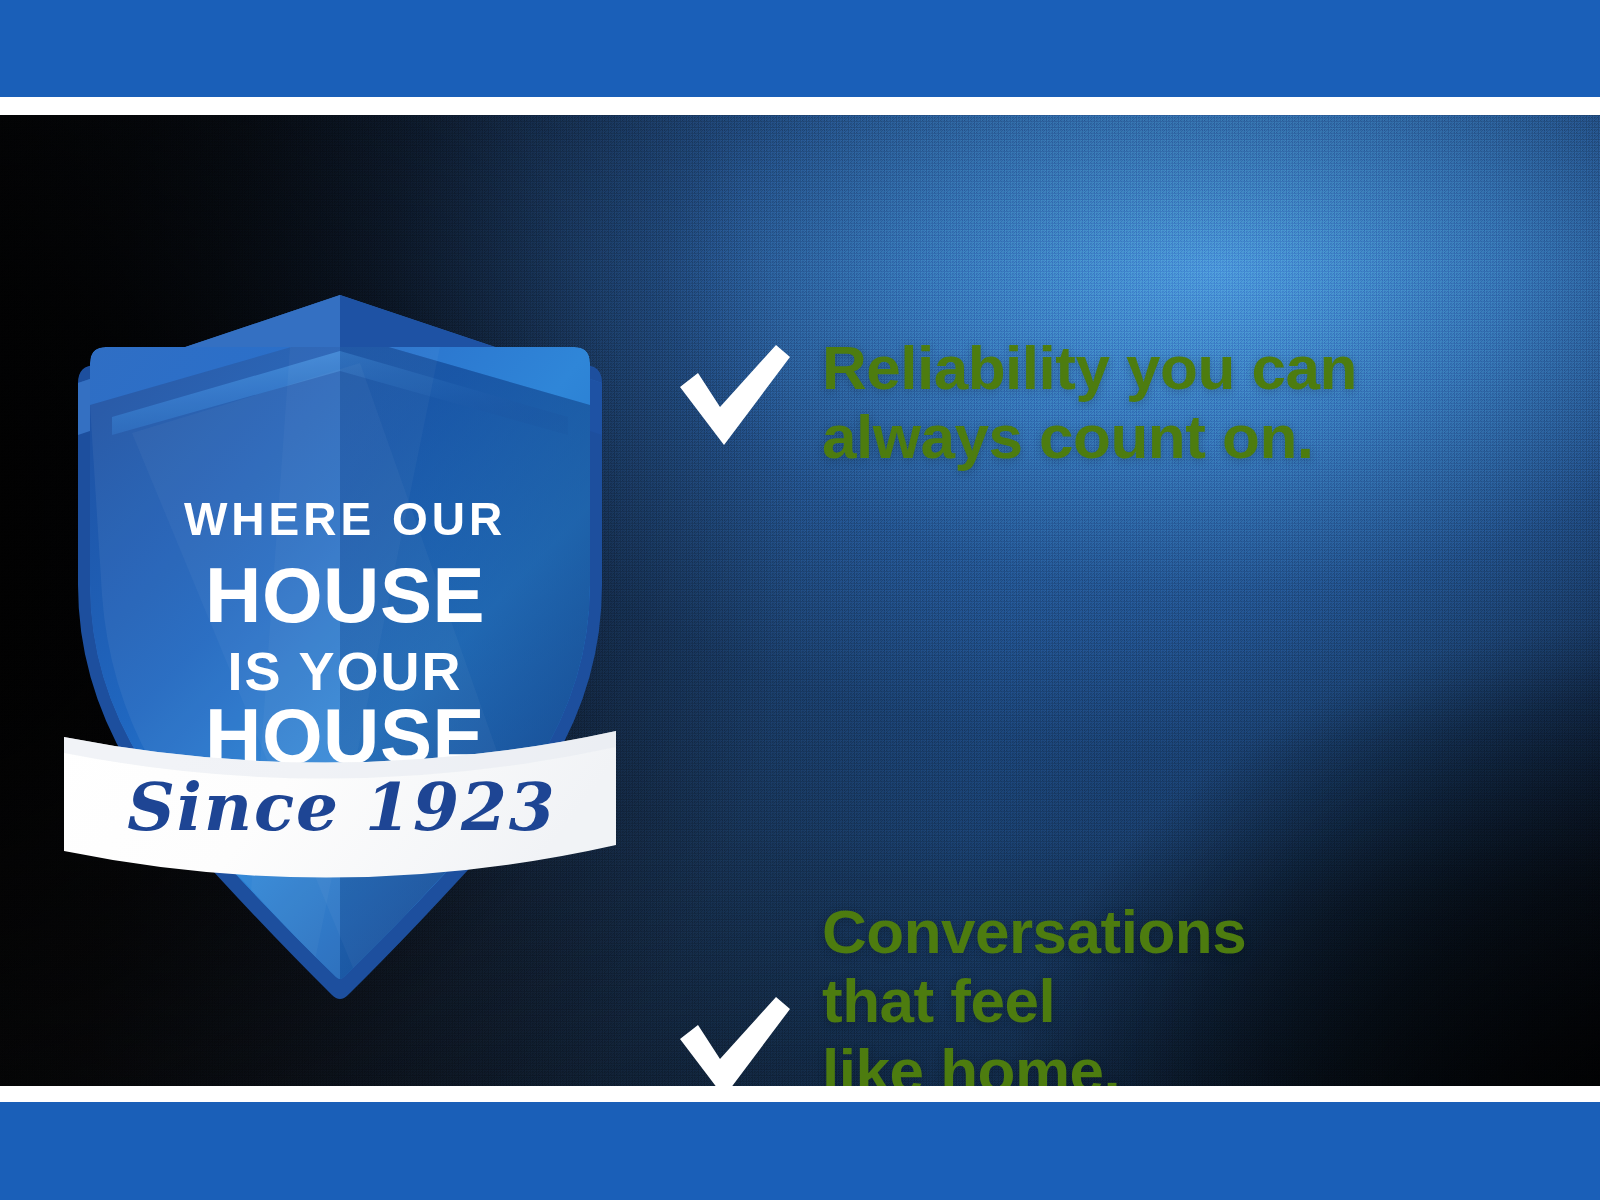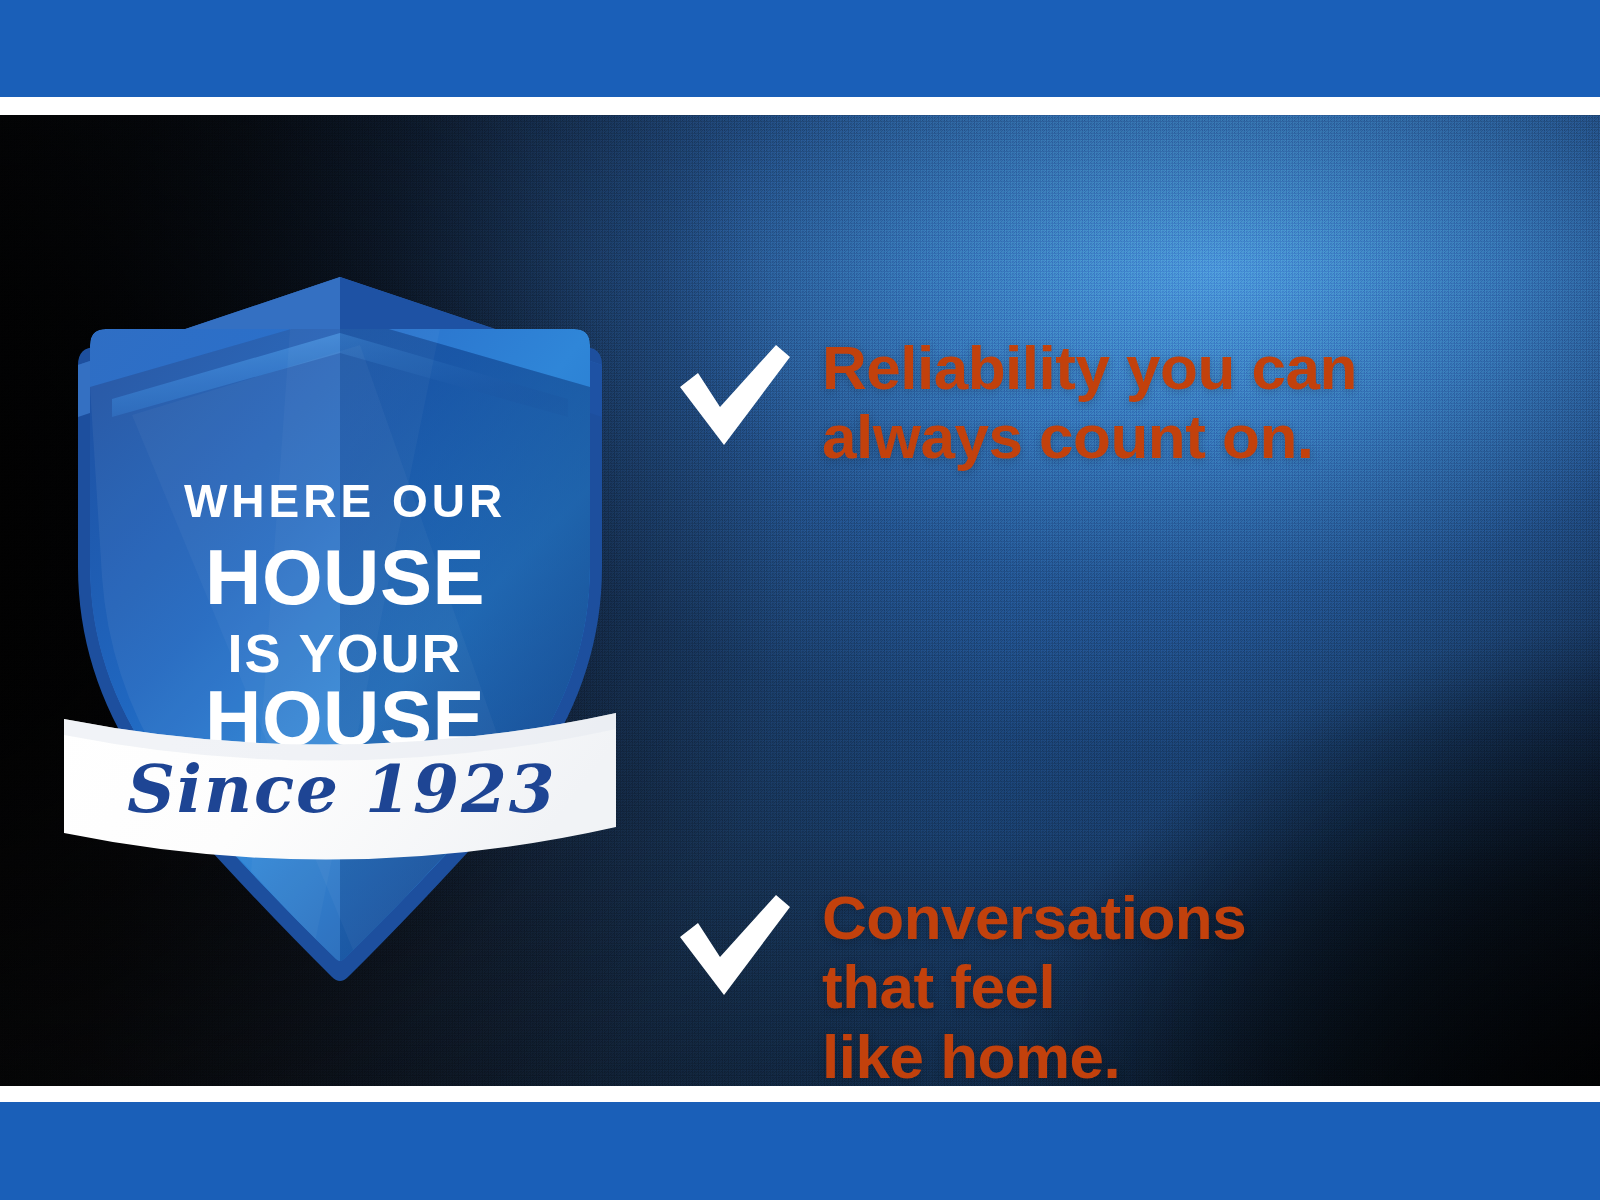--- a/index.html
+++ b/index.html
@@ -87,21 +87,21 @@
       repeating-radial-gradient(circle at 71% 63%, rgba(255,255,255,.45) 0 0.5px, rgba(0,0,0,0) 0.5px 1.7px),
       repeating-radial-gradient(circle at 41% 81%, rgba(0,0,0,.55) 0 0.55px, rgba(0,0,0,0) 0.55px 1.9px),
       repeating-linear-gradient(47deg, rgba(255,255,255,.10) 0 1px, rgba(0,0,0,.10) 1px 2px),
       repeating-linear-gradient(-31deg, rgba(255,255,255,.08) 0 1px, rgba(0,0,0,.08) 1px 2px);
     background-size:3px 3px, 2px 2px, 2.5px 2.5px, 3px 3px, 2px 2px;
   }
 
   
   .logo{
     position:absolute;
-    left:60px; top:152px;
+    left:60px; top:170px;
     width:560px; height:770px;
   }
   .logo svg{ display:block; width:100%; height:100%; }
 
   .shield-line{
     fill:#ffffff;
     font-family:"Liberation Sans", sans-serif;
     font-weight:bold;
     text-anchor:middle;
     letter-spacing:1px;
@@ -128,31 +128,31 @@
   }
   .bullet{
     position:absolute;
     left:0;
     display:flex;
     align-items:flex-start;
     gap:26px;
   }
   .b1{ top:22px; }
   .b2{ top:268px; }
-  .b3{ top:572px; }
+  .b3{ top:586px;align-items:flex-end; }
 
   .check{
     flex:0 0 auto;
     width:124px; height:112px;
     margin-top:8px;
   }
   .check svg{ display:block; width:100%; height:100%; }
 
   .btext{
-    color:#c2410c;
+    color:#4d7c0f;
     font-family:"Liberation Sans", sans-serif;
     font-weight:bold;
     font-size:62px;
     line-height:1.12;
     letter-spacing:-0.5px;
     white-space:pre-line;
     text-shadow:0 2px 10px rgba(0,0,0,0.22);
   }
 </style>
 </head>

